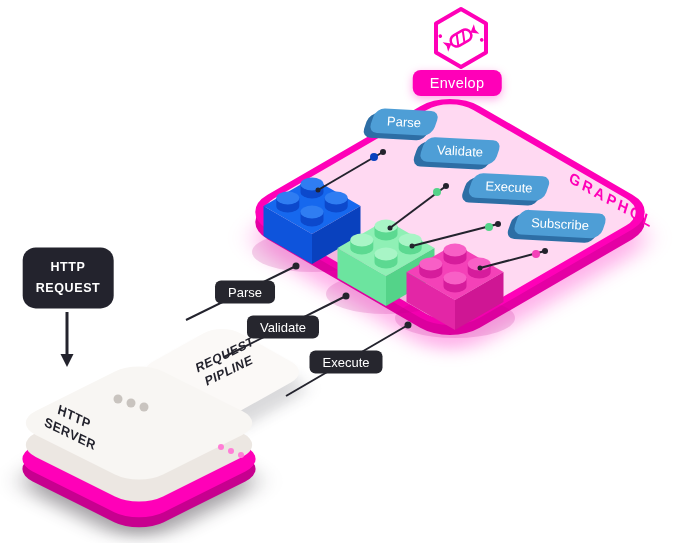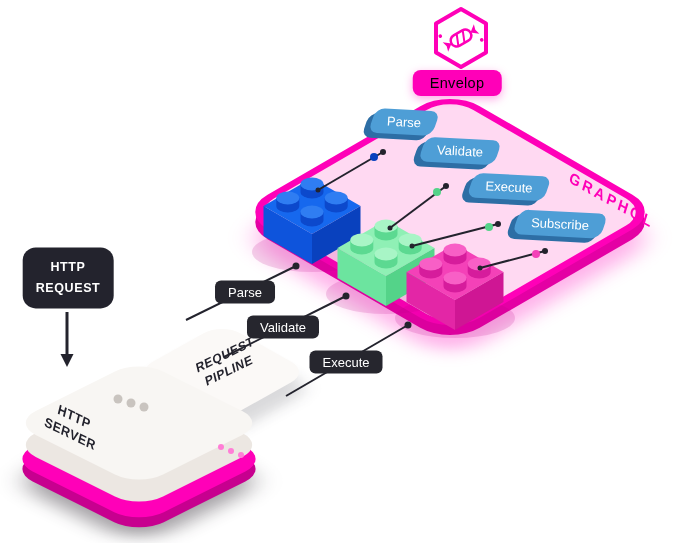--- a/index.html
+++ b/index.html
@@ -28,21 +28,21 @@
     background:var(--chip-blue);color:#fff;padding:5px 15px;border-radius:9px;
     font-size:13px;box-shadow:-5px 5px 0 var(--chip-blue-dark);white-space:nowrap;}
   .chip span{display:inline-block;transform:skewX(16deg);}
   .chip-parse{left:404px;top:122px;}
   .chip-validate{left:460px;top:151px;}
   .chip-execute{left:509px;top:187px;}
   .chip-subscribe{left:560px;top:224px;}
 
   
   .envelop-badge{position:absolute;left:457px;top:83px;transform:translate(-50%,-50%);
-    background:var(--magenta);color:#000000;padding:5px 17px;border-radius:8px;
+    background:var(--magenta);color:#ffffff;padding:5px 17px;border-radius:8px;
     font-size:14.5px;letter-spacing:.3px;box-shadow:0 3px 10px rgba(255,0,184,.35);}
   .pill{position:absolute;transform:translate(-50%,-50%);background:var(--pill-ink);
     color:#fff;padding:4px 13px;border-radius:6px;font-size:13px;white-space:nowrap;}
   .pill-parse{left:245px;top:292px;}
   .pill-validate{left:283px;top:327px;}
   .pill-execute{left:346px;top:362px;}
   .http-request{position:absolute;left:68px;top:278px;transform:translate(-50%,-50%);
     background:var(--ink);color:#fff;border-radius:13px;padding:10px 13px;
     font-size:12.5px;font-weight:700;letter-spacing:.6px;text-align:center;line-height:1.65;}
 

